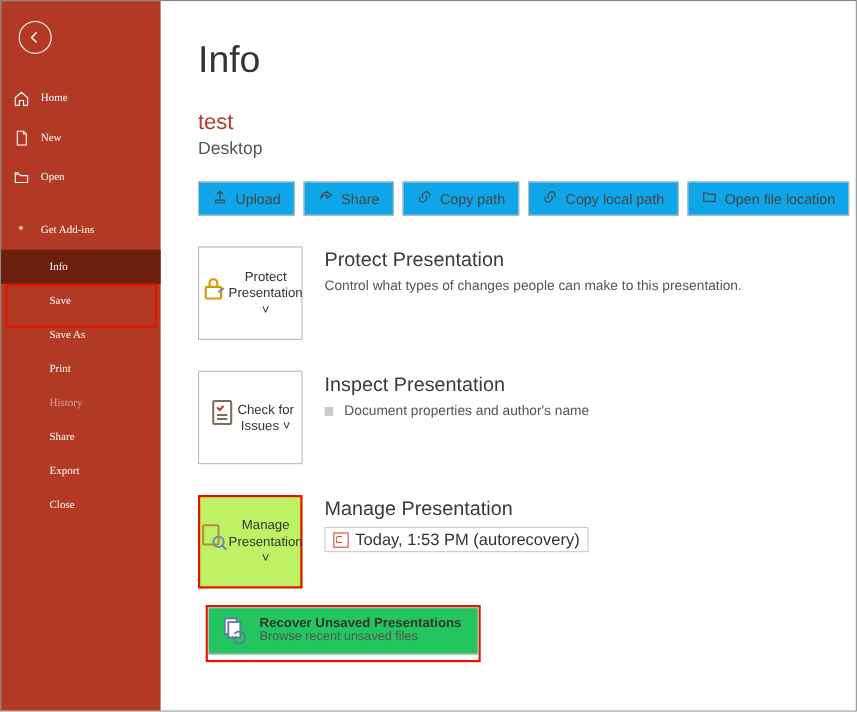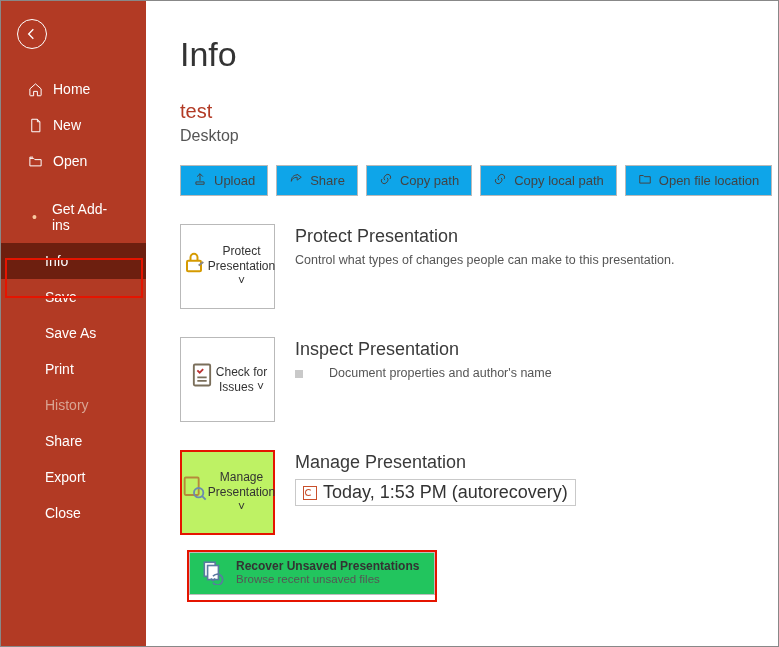--- a/index.html
+++ b/index.html
@@ -2,44 +2,44 @@
 <html><head>
 <meta charset="utf-8">
 <style>
   * { box-sizing: border-box; margin: 0; padding: 0; }
   body { font-family: "Segoe UI", Arial, sans-serif; font-size: 13px; color: #333; background: #fff; width: 779px; height: 647px; overflow: hidden; }
   .app { display: flex; width: 779px; height: 647px; border: 1px solid #888; }
   .sidebar { width: 145px; background: #b23a24; color: #fff; padding-top: 18px; }
   .back-btn { width: 30px; height: 30px; border: 1.5px solid #fff; border-radius: 50%; margin-left: 16px; display: flex; align-items: center; justify-content: center; cursor: pointer; }
   .back-btn svg { stroke: #fff; }
   .nav { margin-top: 22px; }
-  .nav-item { display: flex; align-items: center; padding: 10px 26px; cursor: pointer; font-size: 14px; gap: 10px; }
+  .nav-item { display: flex; align-items: center; padding: 10px 10px; cursor: pointer; font-size: 10px; gap: 10px; font-family: Liberation Serif, serif; }
   .nav-item .icon { width: 16px; height: 16px; display: flex; align-items: center; justify-content: center; flex-shrink:0; }
   .nav-item.dot::before { content: "•"; width:16px; text-align:center; color:#f8c9a0; font-size:14px; }
   .nav-item.dot { gap: 10px; }
   .nav-item.no-icon { padding-left: 44px; }
   .nav-item.active { background: #6d1f0f; }
   .nav-item.disabled { color: #d9a493; }
   .content { flex: 1; padding: 34px 0 0 34px; }
   .page-title { font-size: 34px; font-weight: 300; color: #333; }
   .doc-name { color: #b23a24; font-size: 20px; margin-top: 26px; }
   .doc-loc { color: #555; font-size: 16px; margin-top: 4px; }
   .toolbar { display: flex; gap: 8px; margin-top: 20px; margin-bottom: 28px; }
   .tbtn { border: 1px solid #b9b9b9; background: #0ea5e9; padding: 6px 12px; font-size: 13px; cursor: pointer; display: flex; align-items: center; gap: 7px; color: #444; }
   .tbtn svg { stroke: #444; }
   .section { display: flex; gap: 20px; margin-bottom: 28px; }
   .tile { width: 95px; height: 85px; border: 1px solid #b9b9b9; background: #fff; display: flex; align-items: center; justify-content: center; text-align: center; font-size: 12px; line-height: 1.25; cursor: pointer; padding: 4px; }
   .tile .ticon { margin-bottom: 5px; }
   .tile.highlight { background: #bef264; border: 2px solid #e51400; }
   .sec-body { flex: 1; padding-top: 2px; }
   .sec-title { font-size: 18px; color: #3a3a3a; font-weight: 400; margin-bottom: 6px; }
   .sec-desc { font-size: 12.5px; color: #555; }
-  .bullet-row { display: flex; gap: 26px; align-items: flex-start; margin-top: 6px; font-size: 12.5px; color: #555; }
+  .bullet-row { display: flex; gap: 10px; align-items: flex-start; margin-top: 6px; font-size: 12.5px; color: #555; }
   .bullet-row .sq { width: 8px; height: 8px; background: #c9c9c9; margin-top: 4px; flex-shrink: 0; }
-  .recovery { display:flex; align-items:center; gap:6px; font-size:18px; }
+  .recovery { display:flex; align-items:center; gap:6px; font-size:15px; }
   .recovery .box { border:1px solid #c9c9c9; padding: 2px 7px; display:flex; align-items:center; gap:6px; }
   .pp-icon { width:14px; height:14px; background:#fff; border:1px solid #c94f2b; position:relative; }
   .pp-icon::after { content:""; position:absolute; left:1px; top:2px; width:5px; height:5px; border:1.5px solid #c94f2b; border-radius:50%; border-right-color:transparent; }
   .menu-popup { position: absolute; left: 189px; top: 552px; width: 246px; border: 1px solid #bdbdbd; background: #22c55e; padding: 6px 10px; display: flex; gap: 10px; align-items: flex-start; }
   .menu-popup-wrap { position: absolute; left: 187px; top: 550px; width: 250px; height: 52px; border: 2px solid #e51400; }
   .popup-title { font-size: 12px; font-weight: 700; color: #333; }
   .popup-sub { font-size: 11.5px; color: #555; }
   .sidebar-hl-box { position:absolute; left:5px; top:258px; width:138px; height:40px; border:2px solid #e51400; pointer-events:none; }
 </style>
 </head>

